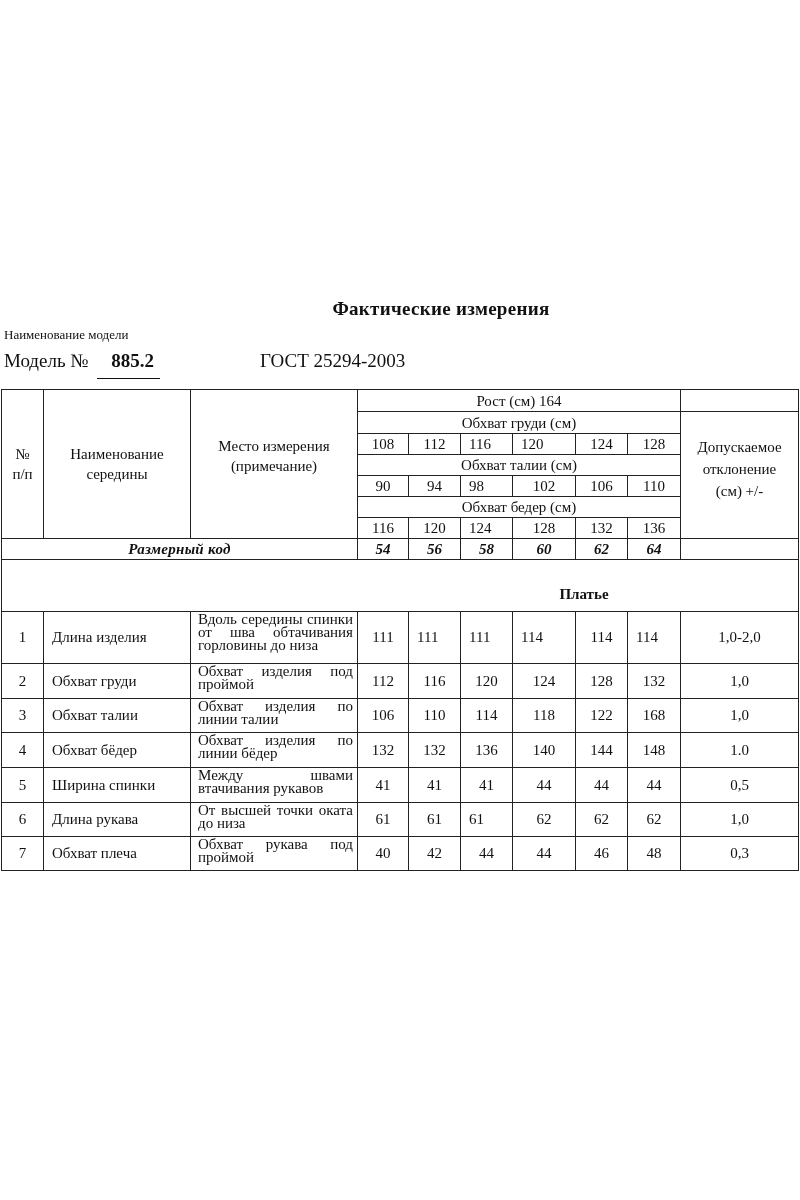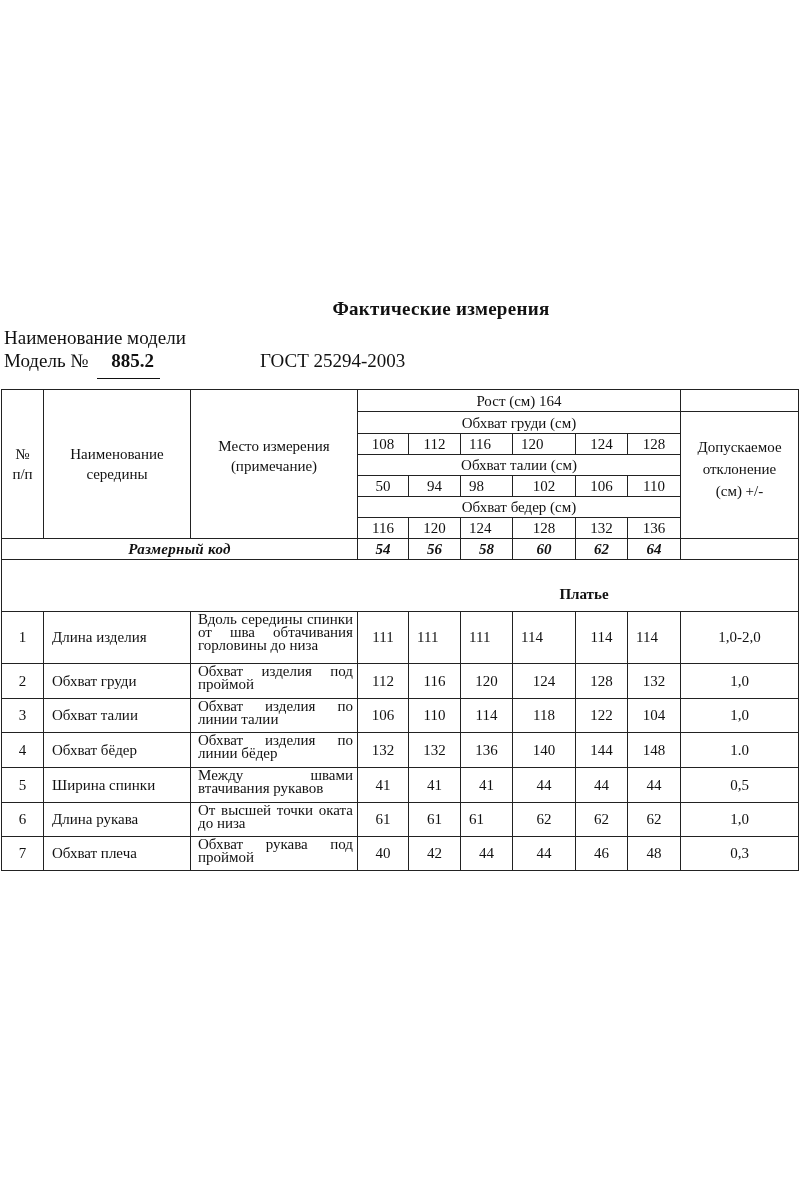--- a/index.html
+++ b/index.html
@@ -1,21 +1,21 @@
 <!DOCTYPE html>
 <html><head>
 <meta charset="utf-8">
 <style>
   html, body { margin:0; padding:0; background:#ffffff; }
   body { width:800px; height:1200px; position:relative; overflow:hidden;
          font-family:"Liberation Serif", "DejaVu Serif", serif; color:#111; }
   .abs { position:absolute; }
   #title { left:0; width:800px; top:298px; text-align:center; padding-left:82px; box-sizing:border-box;
            font-size:19px; font-weight:bold; letter-spacing:0.3px; }
-  #model-name-label { left:4px; top:327px; font-size:19px; }
+  #model-name-label { left:4px; top:327px; font-size:13px; }
   #model-number-row { left:4px; top:350px; font-size:19px; white-space:nowrap; }
   #model-number-value { display:inline-block; font-weight:bold; border-bottom:1.5px solid #111;
                         padding:0 6px 8px 14px; margin-left:4px; line-height:19px; }
   #gost { left:260px; top:350px; font-size:19px; }
 
   table.grid { position:absolute; left:1px; top:389px; border-collapse:collapse; table-layout:fixed; }
   table.grid td { border:1.6px solid #222; padding:0; font-size:15px; text-align:center; vertical-align:middle;
                   overflow:hidden; }
   .hdr-sm { font-size:14px; line-height:18px; }
   .hdr-big { font-size:15px; line-height:20px; }
@@ -86,21 +86,21 @@
     <td class="hdr-sm num-l">120</td>
     <td class="hdr-sm">124</td>
     <td class="hdr-sm">128</td>
   </tr>
 
   <tr style="height:21px">
     <td colspan="6" class="hdr-sm">Обхват талии (см)</td>
   </tr>
 
   <tr style="height:21px">
-    <td class="hdr-sm">50</td>
+    <td class="hdr-sm">90</td>
     <td class="hdr-sm">94</td>
     <td class="hdr-sm num-l">98</td>
     <td class="hdr-sm">102</td>
     <td class="hdr-sm">106</td>
     <td class="hdr-sm">110</td>
   </tr>
 
   <tr style="height:21px">
     <td colspan="6" class="hdr-sm">Обхват бедер (см)</td>
   </tr>
@@ -157,21 +157,21 @@
 
   <tr style="height:34px">
     <td>3</td>
     <td class="name-cell">Обхват талии</td>
     <td class="note-cell">Обхват изделия по линии талии</td>
     <td>106</td>
     <td>110</td>
     <td>114</td>
     <td>118</td>
     <td>122</td>
-    <td>104</td>
+    <td>168</td>
     <td>1,0</td>
   </tr>
 
   <tr style="height:35px">
     <td>4</td>
     <td class="name-cell">Обхват бёдер</td>
     <td class="note-cell">Обхват изделия по линии бёдер</td>
     <td>132</td>
     <td>132</td>
     <td>136</td>

